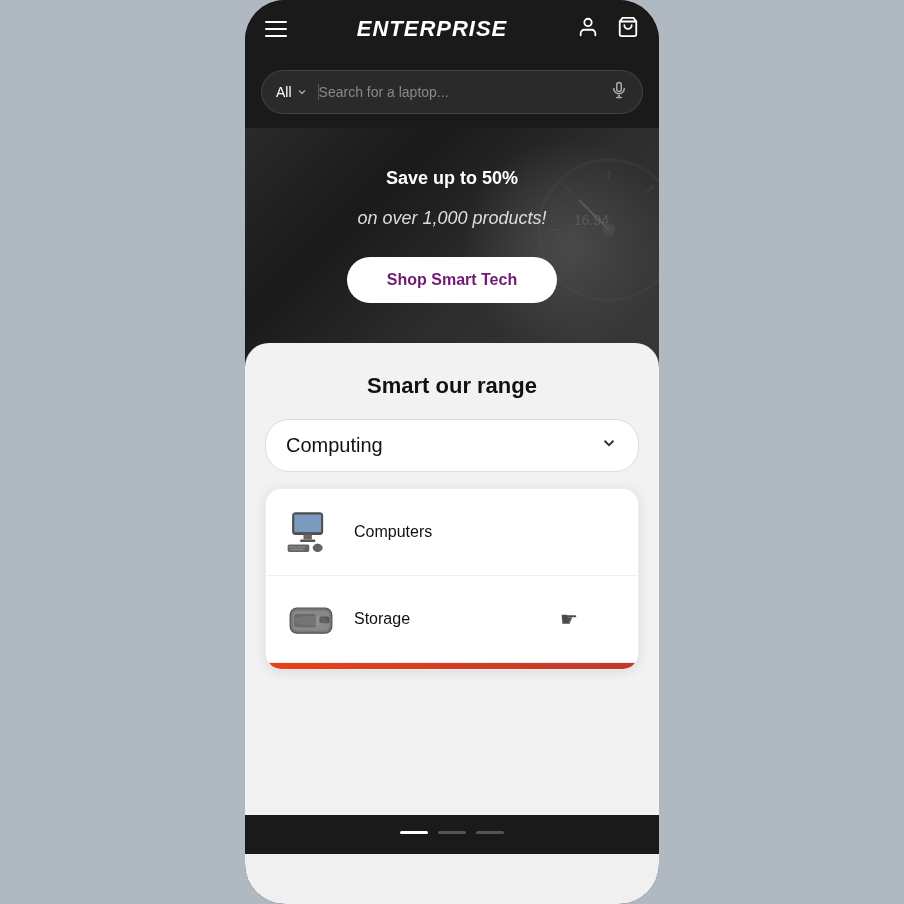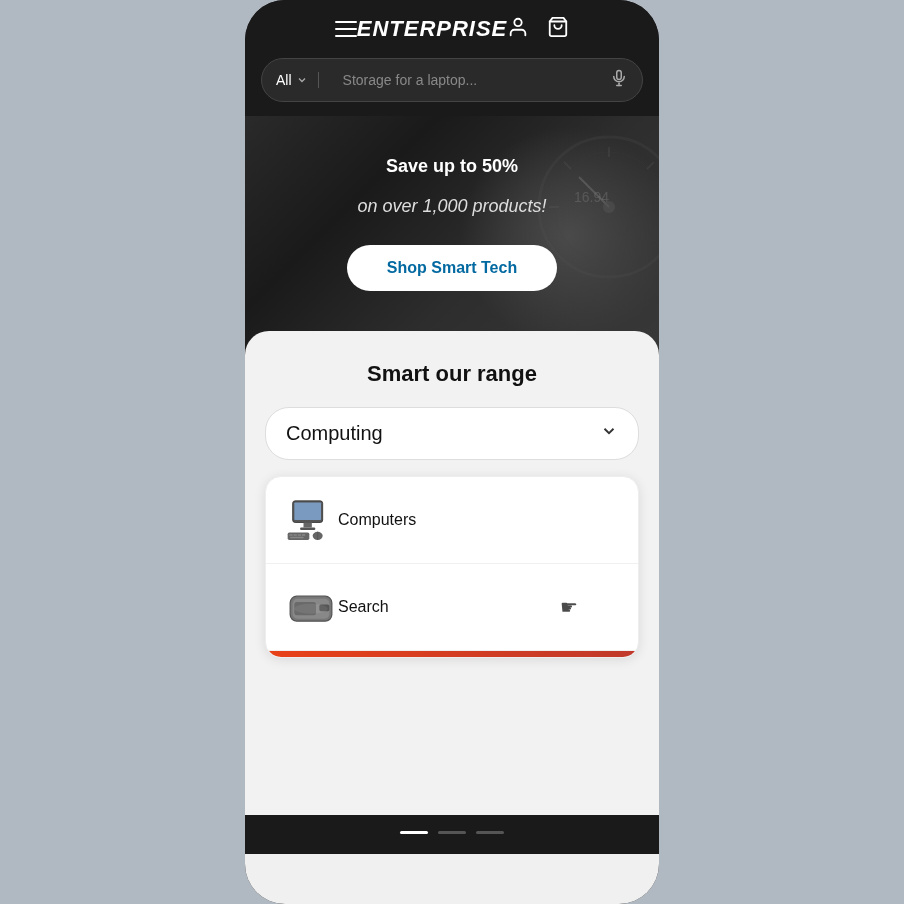--- a/index.html
+++ b/index.html
@@ -22,22 +22,22 @@
       position: relative;
       display: flex;
       flex-direction: column;
     }
 
     
     .navbar {
       background: #1a1a1a;
       display: flex;
       align-items: center;
-      justify-content: center;
-      padding: 16px 20px 16px;
+      justify-content: space-between;
+      padding: 16px 20px 28px;
     }
 
     .hamburger-icon {
       display: flex;
       flex-direction: column;
       gap: 5px;
       cursor: pointer;
     }
     .hamburger-icon span {
       display: block;
@@ -72,21 +72,21 @@
       padding: 0 16px 14px;
     }
 
     .search-inner {
       background: #2a2a2a;
       border: 1px solid #444;
       border-radius: 28px;
       display: flex;
       align-items: center;
       padding: 10px 14px;
-      gap: 24px;
+      gap: 0;
     }
 
     .search-filter {
       color: #fff;
       font-size: 14px;
       display: flex;
       align-items: center;
       gap: 4px;
       border-right: 1px solid #555;
       padding-right: 10px;
@@ -126,21 +126,21 @@
       width: 220px;
       height: 220px;
       background: radial-gradient(ellipse, #4a4a4a 0%, transparent 70%);
       border-radius: 50%;
     }
 
     
     .hero-image {
       position: absolute;
       right: 0;
-      top: 1px;
+      top: 12px;
       width: 200px;
       height: 220px;
       opacity: 0.5;
     }
 
     .hero-image svg {
       width: 100%;
       height: 100%;
     }
 
@@ -160,21 +160,21 @@
       font-size: 18px;
       font-weight: 400;
       color: #ddd;
       margin-top: 18px;
       font-style: italic;
     }
 
     .hero-cta {
       margin-top: 28px;
       background: #fff;
-      color: #0369a1;
+      color: #701a75;
       border: none;
       border-radius: 28px;
       padding: 14px 40px;
       font-size: 16px;
       font-weight: 600;
       cursor: pointer;
       position: relative;
       z-index: 2;
     }
 
@@ -225,20 +225,21 @@
       background: #fff;
       border-radius: 16px;
       overflow: hidden;
       box-shadow: 0 2px 12px rgba(0,0,0,0.1);
       border: 1px solid #eee;
     }
 
     .dropdown-item {
       display: flex;
       align-items: center;
+      gap: 16px;
       padding: 16px 18px;
       cursor: pointer;
       border-bottom: 1px solid #f0f0f0;
     }
 
     .dropdown-item:last-child {
       border-bottom: none;
     }
 
     .item-icon {
@@ -317,21 +318,21 @@
   </nav>
 
   <div class="search-bar">
     <div class="search-inner">
       <div class="search-filter">
         <span>All</span>
         <svg width="12" height="12" viewBox="0 0 24 24" fill="none" stroke="#aaa" stroke-width="2.5">
           <polyline points="6 9 12 15 18 9"></polyline>
         </svg>
       </div>
-      <span class="search-input-placeholder">Storage for a laptop...</span>
+      <span class="search-input-placeholder">Search for a laptop...</span>
       <div class="mic-icon">
         <svg width="18" height="18" viewBox="0 0 24 24" fill="none" stroke="#aaa" stroke-width="2" stroke-linecap="round">
           <rect x="9" y="2" width="6" height="12" rx="3"></rect>
           <path d="M5 10a7 7 0 0 0 14 0"></path>
           <line x1="12" y1="19" x2="12" y2="22"></line>
           <line x1="9" y1="22" x2="15" y2="22"></line>
         </svg>
       </div>
     </div>
   </div>
@@ -406,21 +407,21 @@
             <rect x="5" y="12" width="50" height="30" rx="8" fill="#777" stroke="#555" stroke-width="1.5"></rect>
             <rect x="8" y="15" width="44" height="24" rx="6" fill="#888"></rect>
 
             <rect x="40" y="22" width="12" height="8" rx="2" fill="#555"></rect>
 
             <rect x="10" y="19" width="26" height="16" rx="3" fill="#6a6a6a"></rect>
 
             <ellipse cx="30" cy="27" rx="20" ry="6" fill="rgba(255,255,255,0.08)"></ellipse>
           </svg>
         </div>
-        <span class="item-label">Search</span>
+        <span class="item-label">Storage</span>
 
         <div style="position:absolute; right: 60px; top: 50%; transform:translateY(-50%); font-size:20px; opacity:0.7;">☛</div>
       </div>
 
       <div class="red-accent"></div>
     </div>
   </div>
 
   <div class="pagination-dots">
     <div class="dot active"></div>

